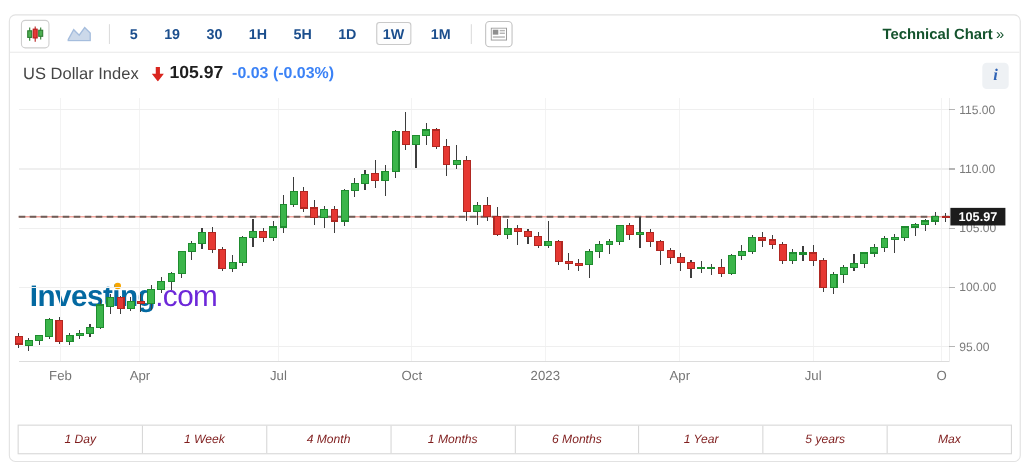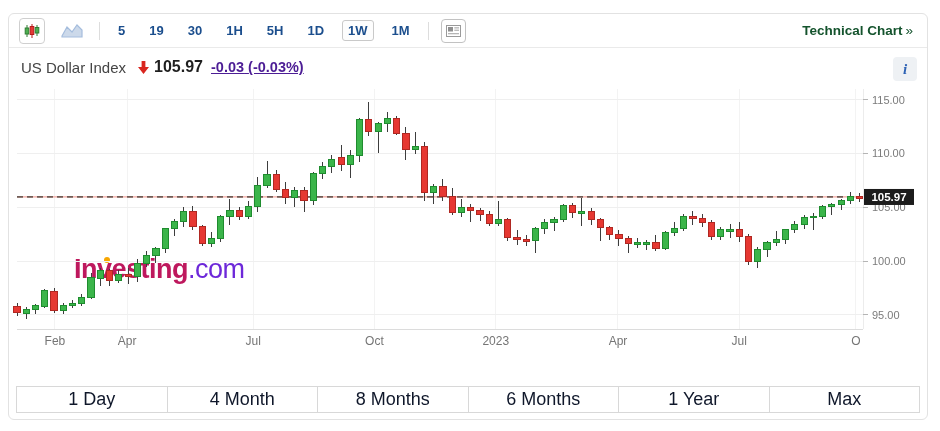--- a/index.html
+++ b/index.html
@@ -15,33 +15,33 @@
   .tf-btn.sel{border-color:#c9c9c9;background:#fdfdfd;}
   .news-btn{width:25px;height:24px;border:1px solid #c2c2c2;border-radius:4px;background:#fff;display:flex;align-items:center;justify-content:center;box-sizing:border-box;cursor:pointer;}
   .spacer{flex:1;}
   .tech-link{font-size:13.5px;font-weight:bold;color:#14532d;cursor:pointer;white-space:nowrap;}
   .tech-link .chev{font-weight:normal;margin-left:3px;}
   
   .header{height:38px;display:flex;align-items:center;padding:0 10px 0 12px;position:relative;}
   .h-title{font-size:15px;color:#454545;margin-right:12px;}
   .h-arrow{display:flex;align-items:center;margin-right:5px;}
   .h-price{font-size:16px;font-weight:bold;color:#1f1f1f;margin-right:8px;}
-  .h-chg{font-size:14.5px;font-weight:bold;color:#4c1d95;text-decoration:underline;}
+  .h-chg{font-size:14.5px;font-weight:bold;color:#3b82f6;}
   .info-btn{position:absolute;right:10px;top:9px;width:24px;height:24px;background:#eef1f4;border-radius:4px;display:flex;align-items:center;justify-content:center;font-family:"Liberation Serif","DejaVu Serif",serif;font-style:italic;font-weight:bold;font-size:15px;color:#2f63b5;cursor:pointer;}
   
   .chart-wrap{position:relative;height:270px;}
   .watermark{position:absolute;left:18px;top:168px;font-size:27px;letter-spacing:-0.5px;white-space:nowrap;user-select:none;}
-  .wm-bold{font-weight:bold;color:#be185d;margin-left:47px;}
+  .wm-bold{font-weight:bold;color:#0369a1;}
   .wm-light{color:#6d28d9;}
   .wm-dot{position:absolute;left:77px;top:3px;width:6px;height:6px;border-radius:50%;background:#f7a600;}
   .chart-svg{position:absolute;left:0;top:0;}
   .chart-svg text{font-family:"Liberation Sans","DejaVu Sans",sans-serif;}
   
   .range-strip{margin:30px 7px 0 7px;height:25px;display:flex;border:1px solid #d8d8d8;box-sizing:content-box;background:#fff;}
-  .range-btn{flex:1;display:flex;align-items:center;justify-content:center;font-size:18px;color:#0f172a;border-right:1px solid #d8d8d8;cursor:pointer;}
+  .range-btn{flex:1;display:flex;align-items:center;justify-content:center;font-size:11px;color:#7f1d1d;border-right:1px solid #d8d8d8;cursor:pointer;font-style:italic;}
   .range-btn:last-child{border-right:none;}
 </style>
 </head>
 <body>
 
 <div class="card">
 
   <div class="toolbar">
     <div class="icon-btn">
       <svg width="16" height="16" viewBox="0 0 16 16">
@@ -516,20 +516,22 @@
         </g>
         <g>
           <rect x="855" y="102.97250000000004" width="50" height="16" fill="#1c1c1c"></rect>
           <text x="880" y="114.97250000000004" font-size="11.5" font-weight="bold" fill="#ffffff" text-anchor="middle">105.97</text>
         </g>
       </svg>
   </div>
 
   <div class="range-strip">
       <div class="range-btn">1 Day</div>
+      <div class="range-btn">1 Week</div>
       <div class="range-btn">4 Month</div>
-      <div class="range-btn">8 Months</div>
+      <div class="range-btn">1 Months</div>
       <div class="range-btn">6 Months</div>
       <div class="range-btn">1 Year</div>
+      <div class="range-btn">5 years</div>
       <div class="range-btn">Max</div>
     </div>
 
 </div>
 
 </body></html>

